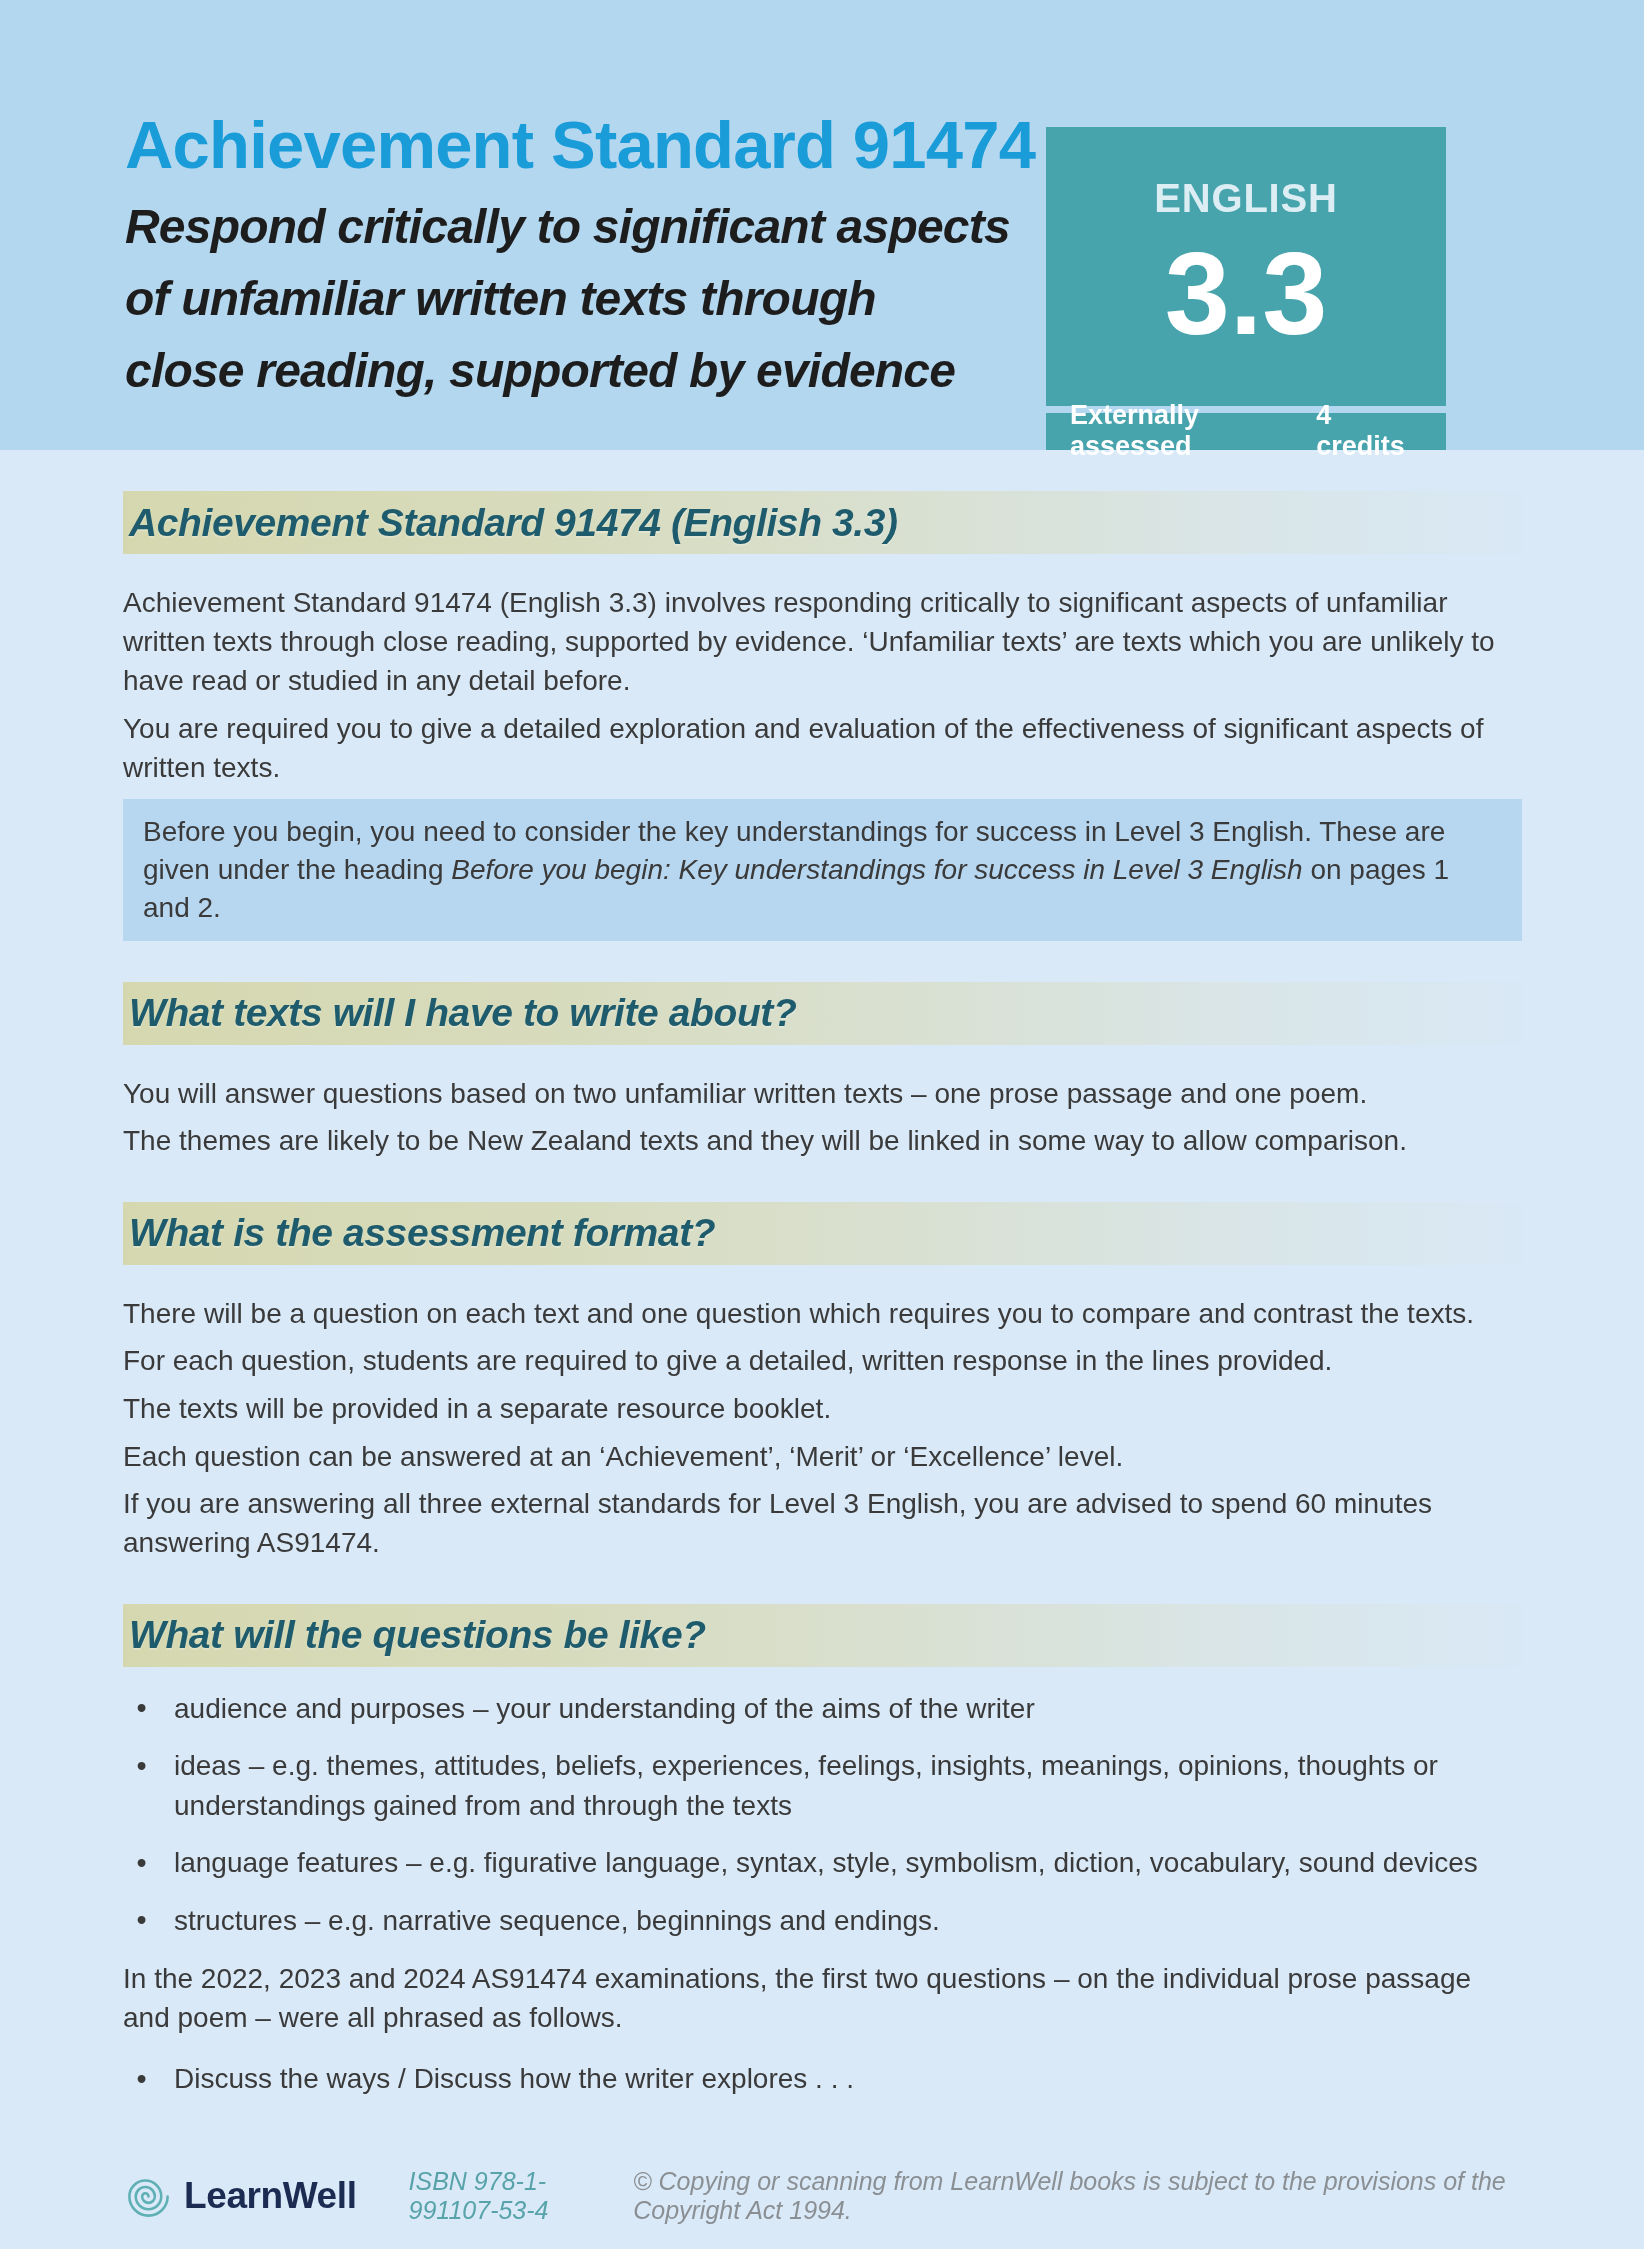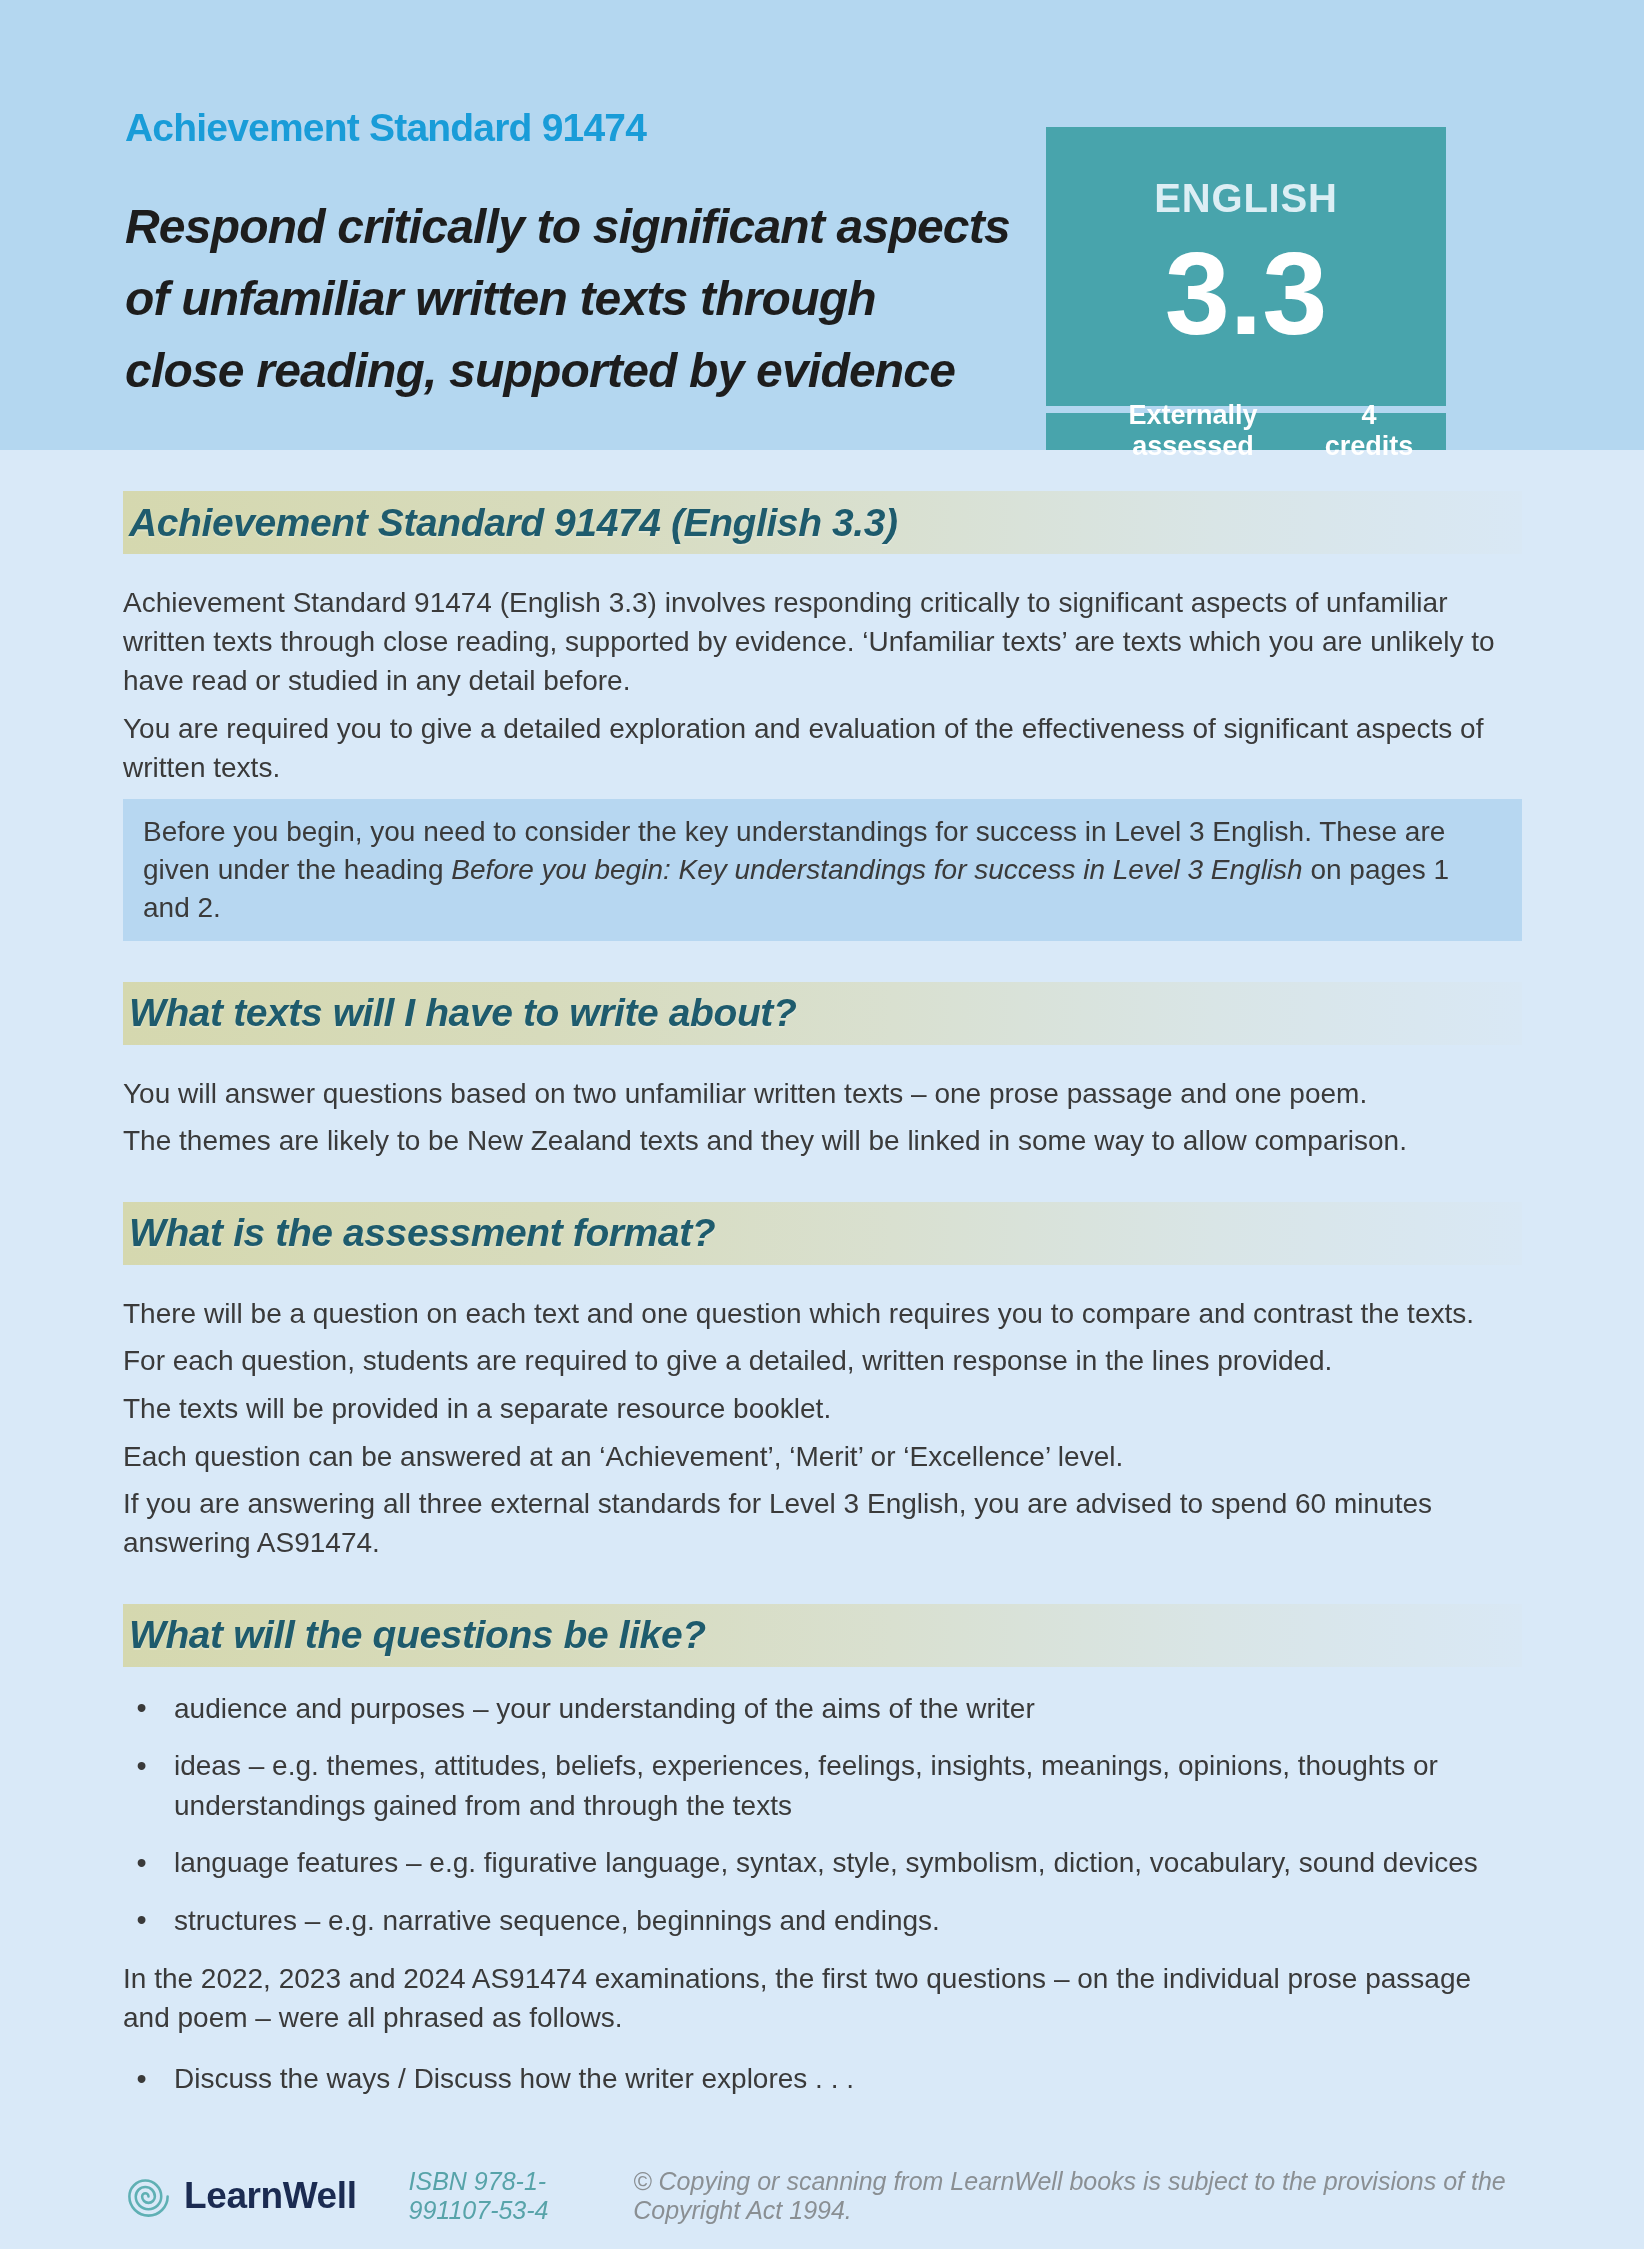--- a/index.html
+++ b/index.html
@@ -15,21 +15,21 @@
   
   .header {
     position: relative;
     height: 450px;
     background: #b4d7f0;
   }
   .title {
     position: absolute;
     left: 125px;
     top: 106px;
-    font-size: 39px;
+    font-size: 67px;
     font-weight: 700;
     letter-spacing: -0.8px;
     color: #199cd8;
   }
   .subtitle {
     position: absolute;
     left: 125px;
     top: 191px;
     width: 930px;
     font-size: 48px;
@@ -71,21 +71,20 @@
     margin-top: 6.8px;
     height: 37px;
     background: #48a4ac;
     display: flex;
     justify-content: space-between;
     align-items: center;
     padding: 0 24px;
     font-size: 27px;
     font-weight: 700;
     color: #ffffff;
-    text-align: center;
   }
 
   
   .main { padding: 0 123px; }
   .h2bar {
     margin: 41px 0 0;
     height: 63px;
     display: flex;
     align-items: center;
     padding-left: 6px;

